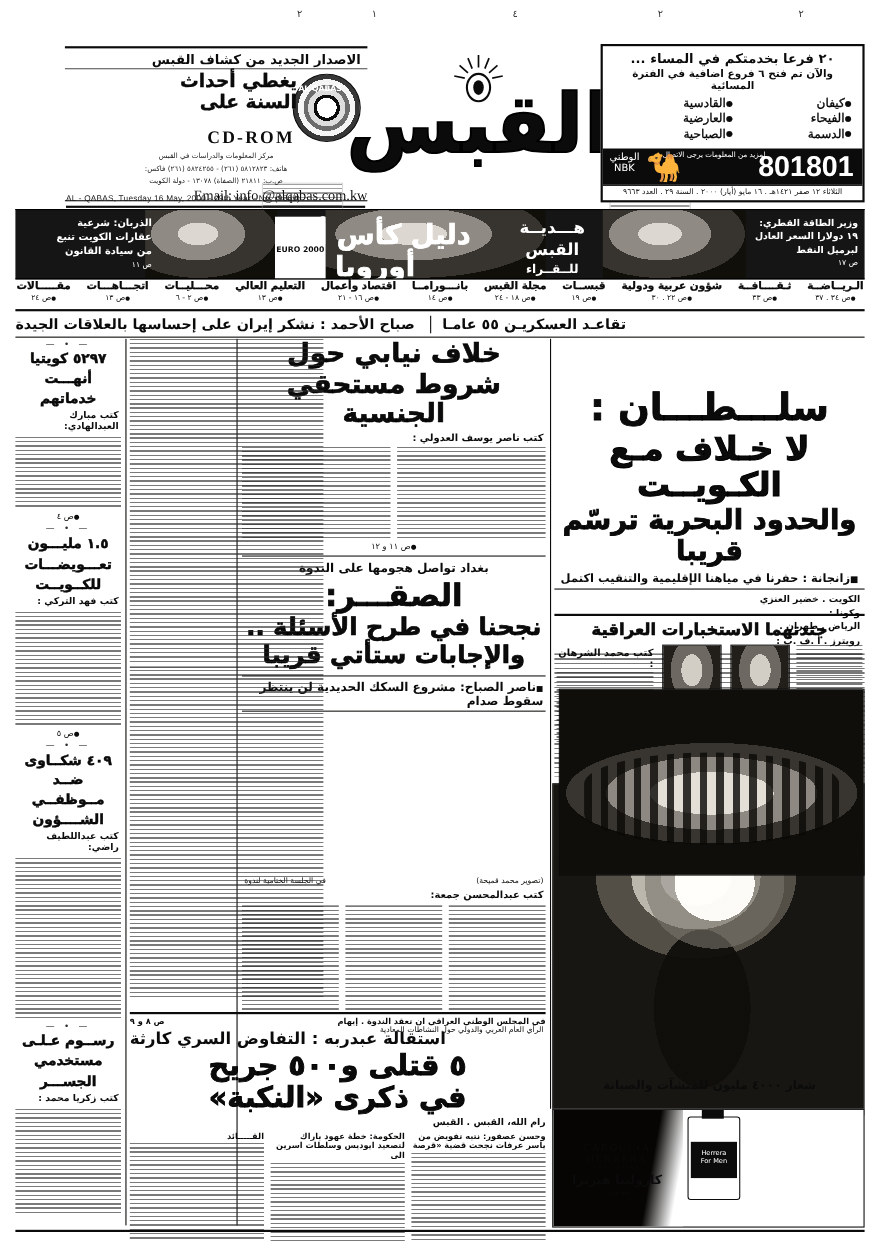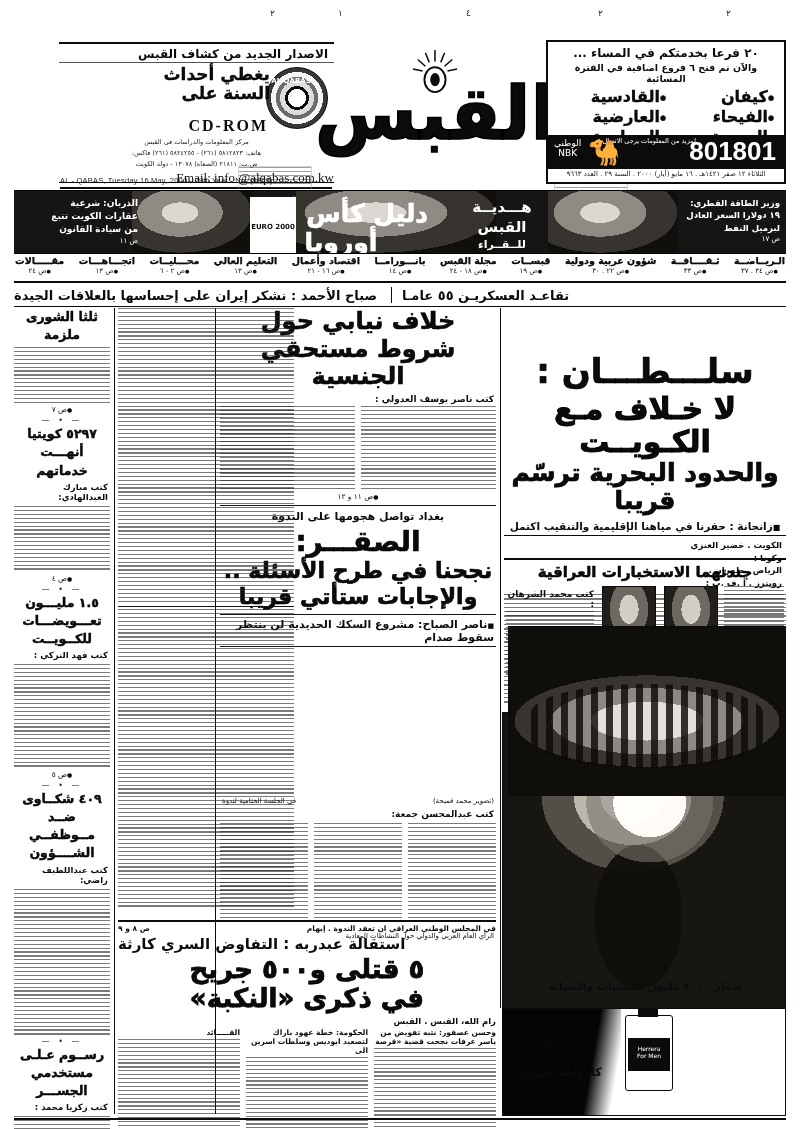--- a/index.html
+++ b/index.html
@@ -126,21 +126,21 @@
     position: absolute; right: 14px; top: 40px; width: 236px; height: 140px;
     border: 2px solid #111; background: #fff; text-align: center;
   }
   .nbk-t1 { font-size: 12px; font-weight: bold; padding: 4px 6px 0 6px; line-height:1.25; }
   .nbk-t2 { font-size: 9.5px; font-weight: bold; padding: 1px 6px 3px 6px; }
   .nbk-grid {
     display: grid; grid-template-columns: 1fr 1fr; gap: 1px 0;
     padding: 0 10px 3px 10px;
   }
   .nbk-grid div {
-    font-size: 16px; font-weight: bold; text-align: right;
+    font-size: 11px; font-weight: normal; text-align: right;
     -webkit-text-stroke: .3px #000;
   }
   .nbk-grid div::before { content: "\25CF "; font-size: 7px; vertical-align: middle; }
   .nbk-bar {
     position: absolute; left: 0; right: 0; bottom: 14px; height: 33px;
     background: #111; color: #fff; display: flex; align-items: center;
   }
   .nbk-phone {
     font-family: "Liberation Sans", sans-serif; font-size: 26px; font-weight: bold;
     letter-spacing: 0px; padding: 0 8px; direction: ltr;
@@ -675,25 +675,20 @@
     </div>
 
     <div class="col" id="col-4">
       <div class="lines tight" style="height:296px"></div>
       <div class="hr1 mt2 mb2"></div>
       <div class="lines tight" style="height:300px"></div>
     </div>
 
     <div class="col" id="col-left">
 
-      <div>
-        <div class="brief-h">ثلثا الشورى ملزمة</div>
-        <div class="lines tight" style="height:56px;margin-top:3px"></div>
-        <div class="brief-ref">ص ٧</div>
-      </div>
       <div class="brief-sep">— • —</div>
 
       <div>
         <div class="brief-h">٥٢٩٧ كويتيا أنهـــت خدماتهم</div>
         <div class="brief-byline">كتب مبارك العبدالهادي:</div>
         <div class="lines tight" style="height:66px;margin-top:2px"></div>
         <div class="brief-ref">ص ٤</div>
       </div>
       <div class="brief-sep">— • —</div>
 

